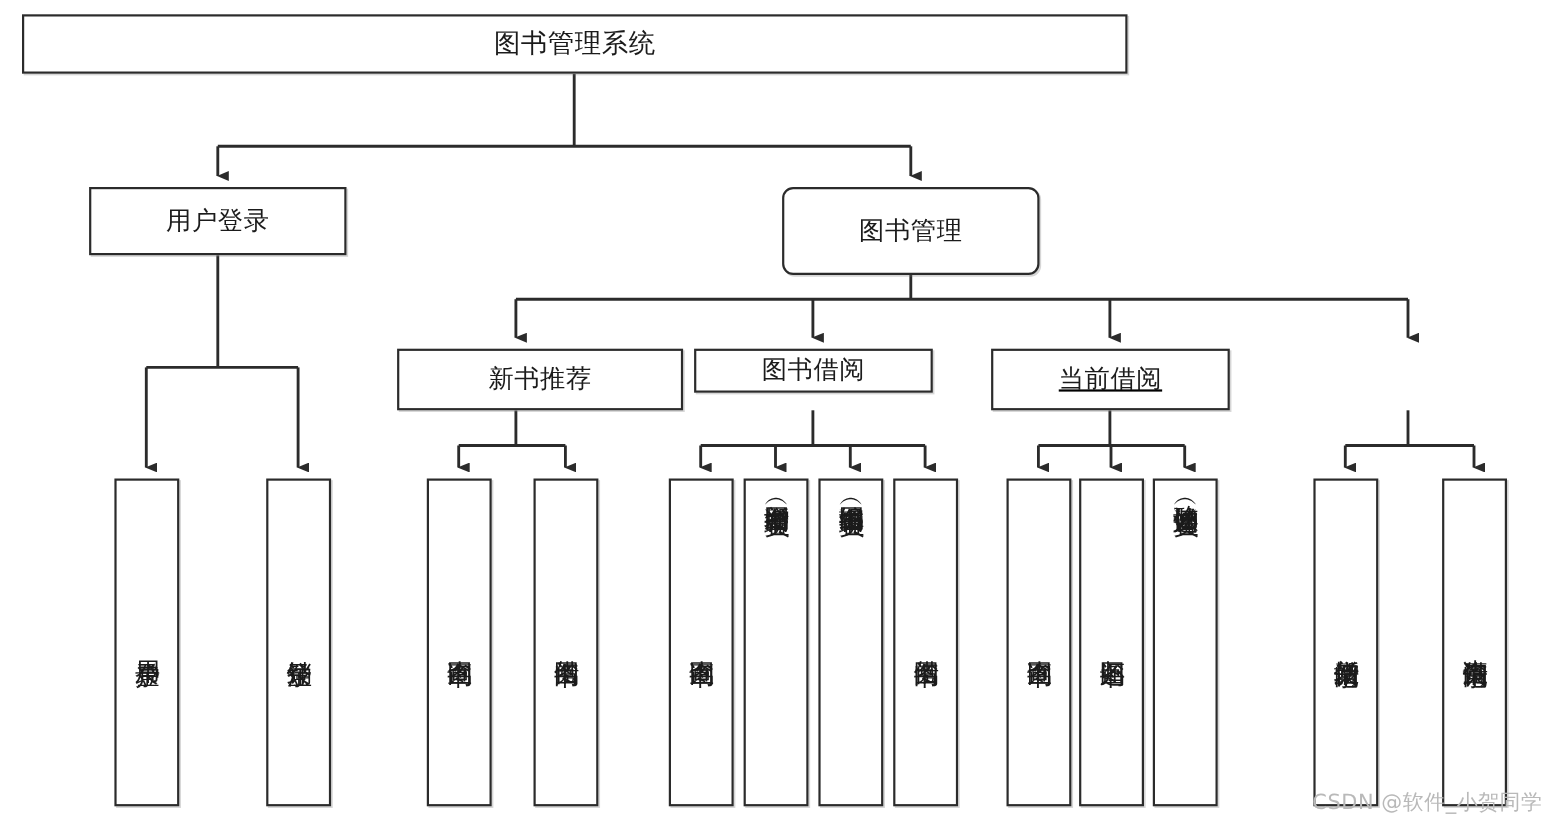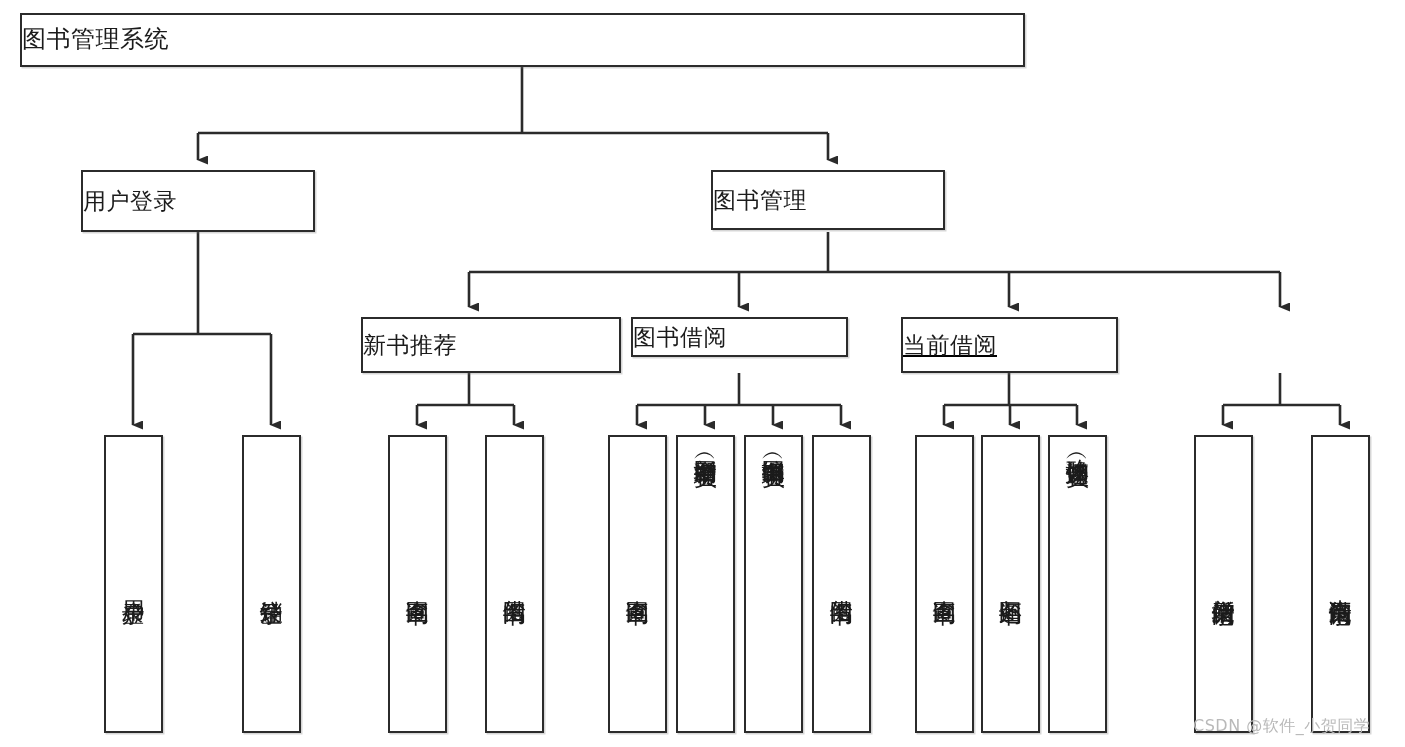--- a/index.html
+++ b/index.html
@@ -25,20 +25,21 @@
     height: 747px;
     pointer-events: none;
   }
   .node {
     position: absolute;
     box-sizing: border-box;
     border: 2.5px solid #2b2b2b;
     background: #ffffff;
     display: flex;
     align-items: center;
+    justify-content: center;
     box-shadow: 1.5px 1.5px 0 rgba(120,120,120,0.30);
   }
   .node-label {
     color: #1b1b1b;
     font-size: 23px;
     line-height: 1.15;
     letter-spacing: 0.5px;
     white-space: nowrap;
   }
   .node.root .node-label { font-size: 24px; }
@@ -55,21 +56,21 @@
     line-height: 1.06;
     letter-spacing: 1px;
     white-space: nowrap;
   }
   .node.vertical.overflow-top {
     align-items: flex-start;
   }
   .watermark {
     position: absolute;
     color: #b9b9b9;
-    font-size: 16px;
+    font-size: 19px;
     white-space: nowrap;
     letter-spacing: 0.5px;
   }
 </style>
 </head>
 <body>
 
 <div id="diagram-root">
 
   <svg id="connector-layer" viewBox="0 0 1405 747" width="1405" height="747">
@@ -123,21 +124,21 @@
   </svg>
 
   <div class="node root" style="left:20px; top:13px; width:1005px; height:54px;">
     <span class="node-label">图书管理系统</span>
   </div>
 
   <div class="node" style="left:81px; top:170px; width:234px; height:62px;">
     <span class="node-label">用户登录</span>
   </div>
 
-  <div class="node" style="left:711px; top:170px; width:234px; height:60px;">
+  <div class="node" style="left:711px; top:170px; width:234px; height:80px;border-radius:10px;">
     <span class="node-label">图书管理</span>
   </div>
 
   <div class="node" style="left:361px; top:317px; width:260px; height:56px;">
     <span class="node-label">新书推荐</span>
   </div>
 
   <div class="node" style="left:631px; top:317px; width:217px; height:40px;">
     <span class="node-label">图书借阅</span>
   </div>

